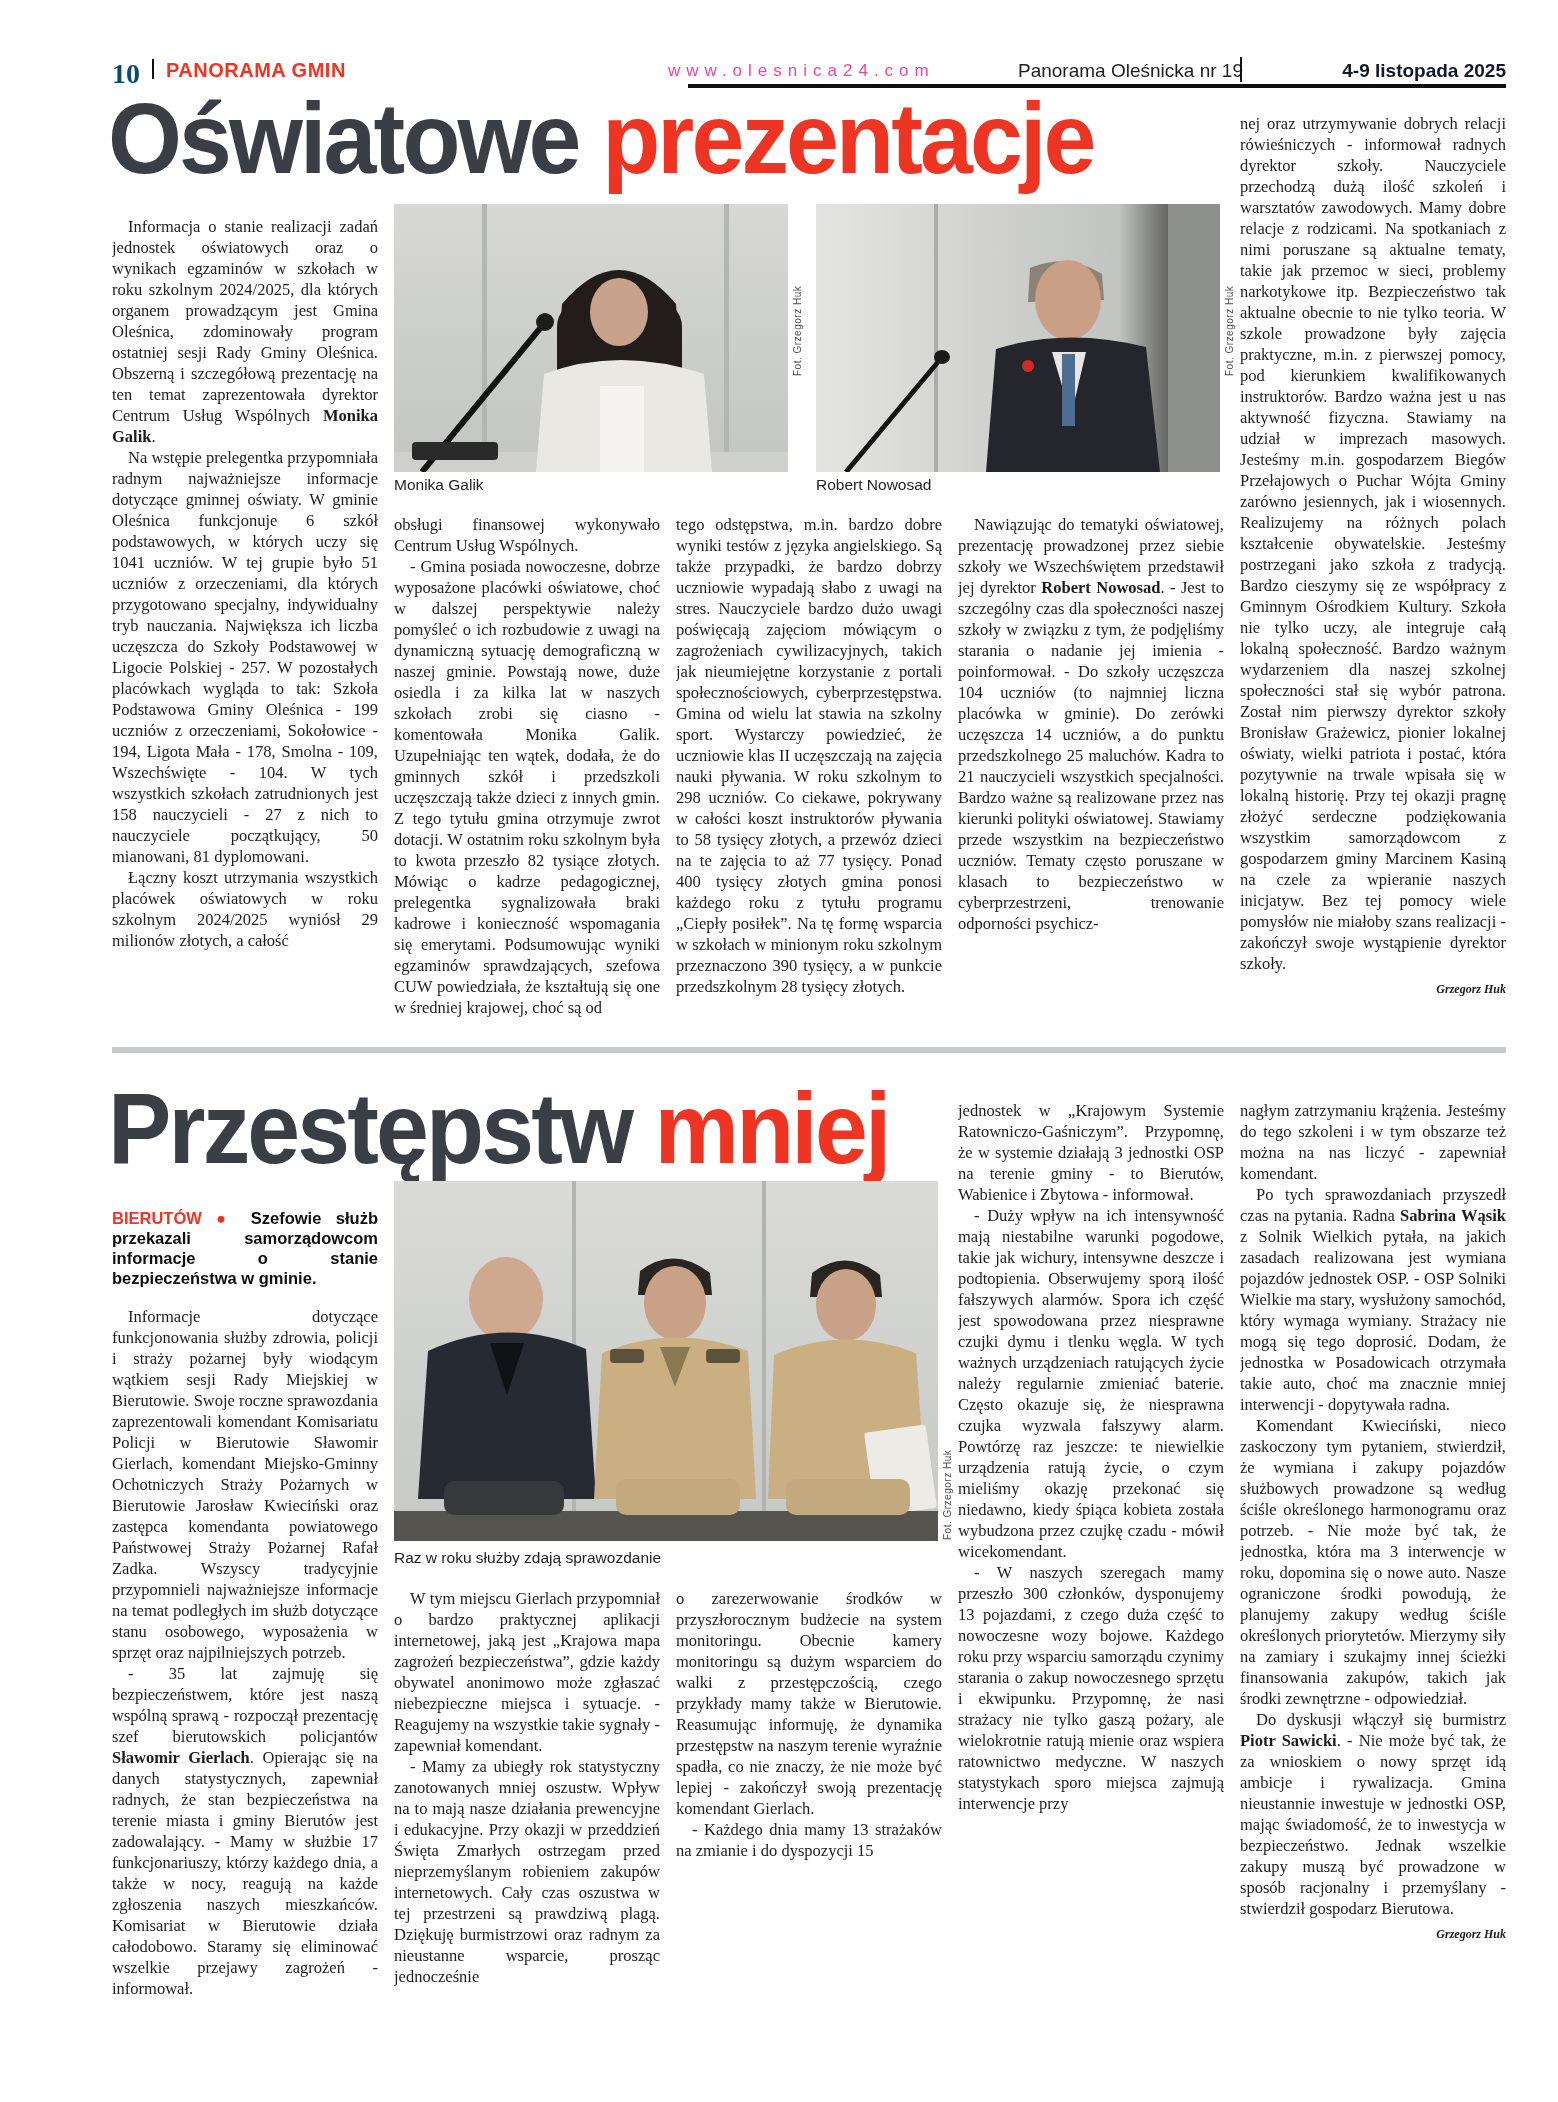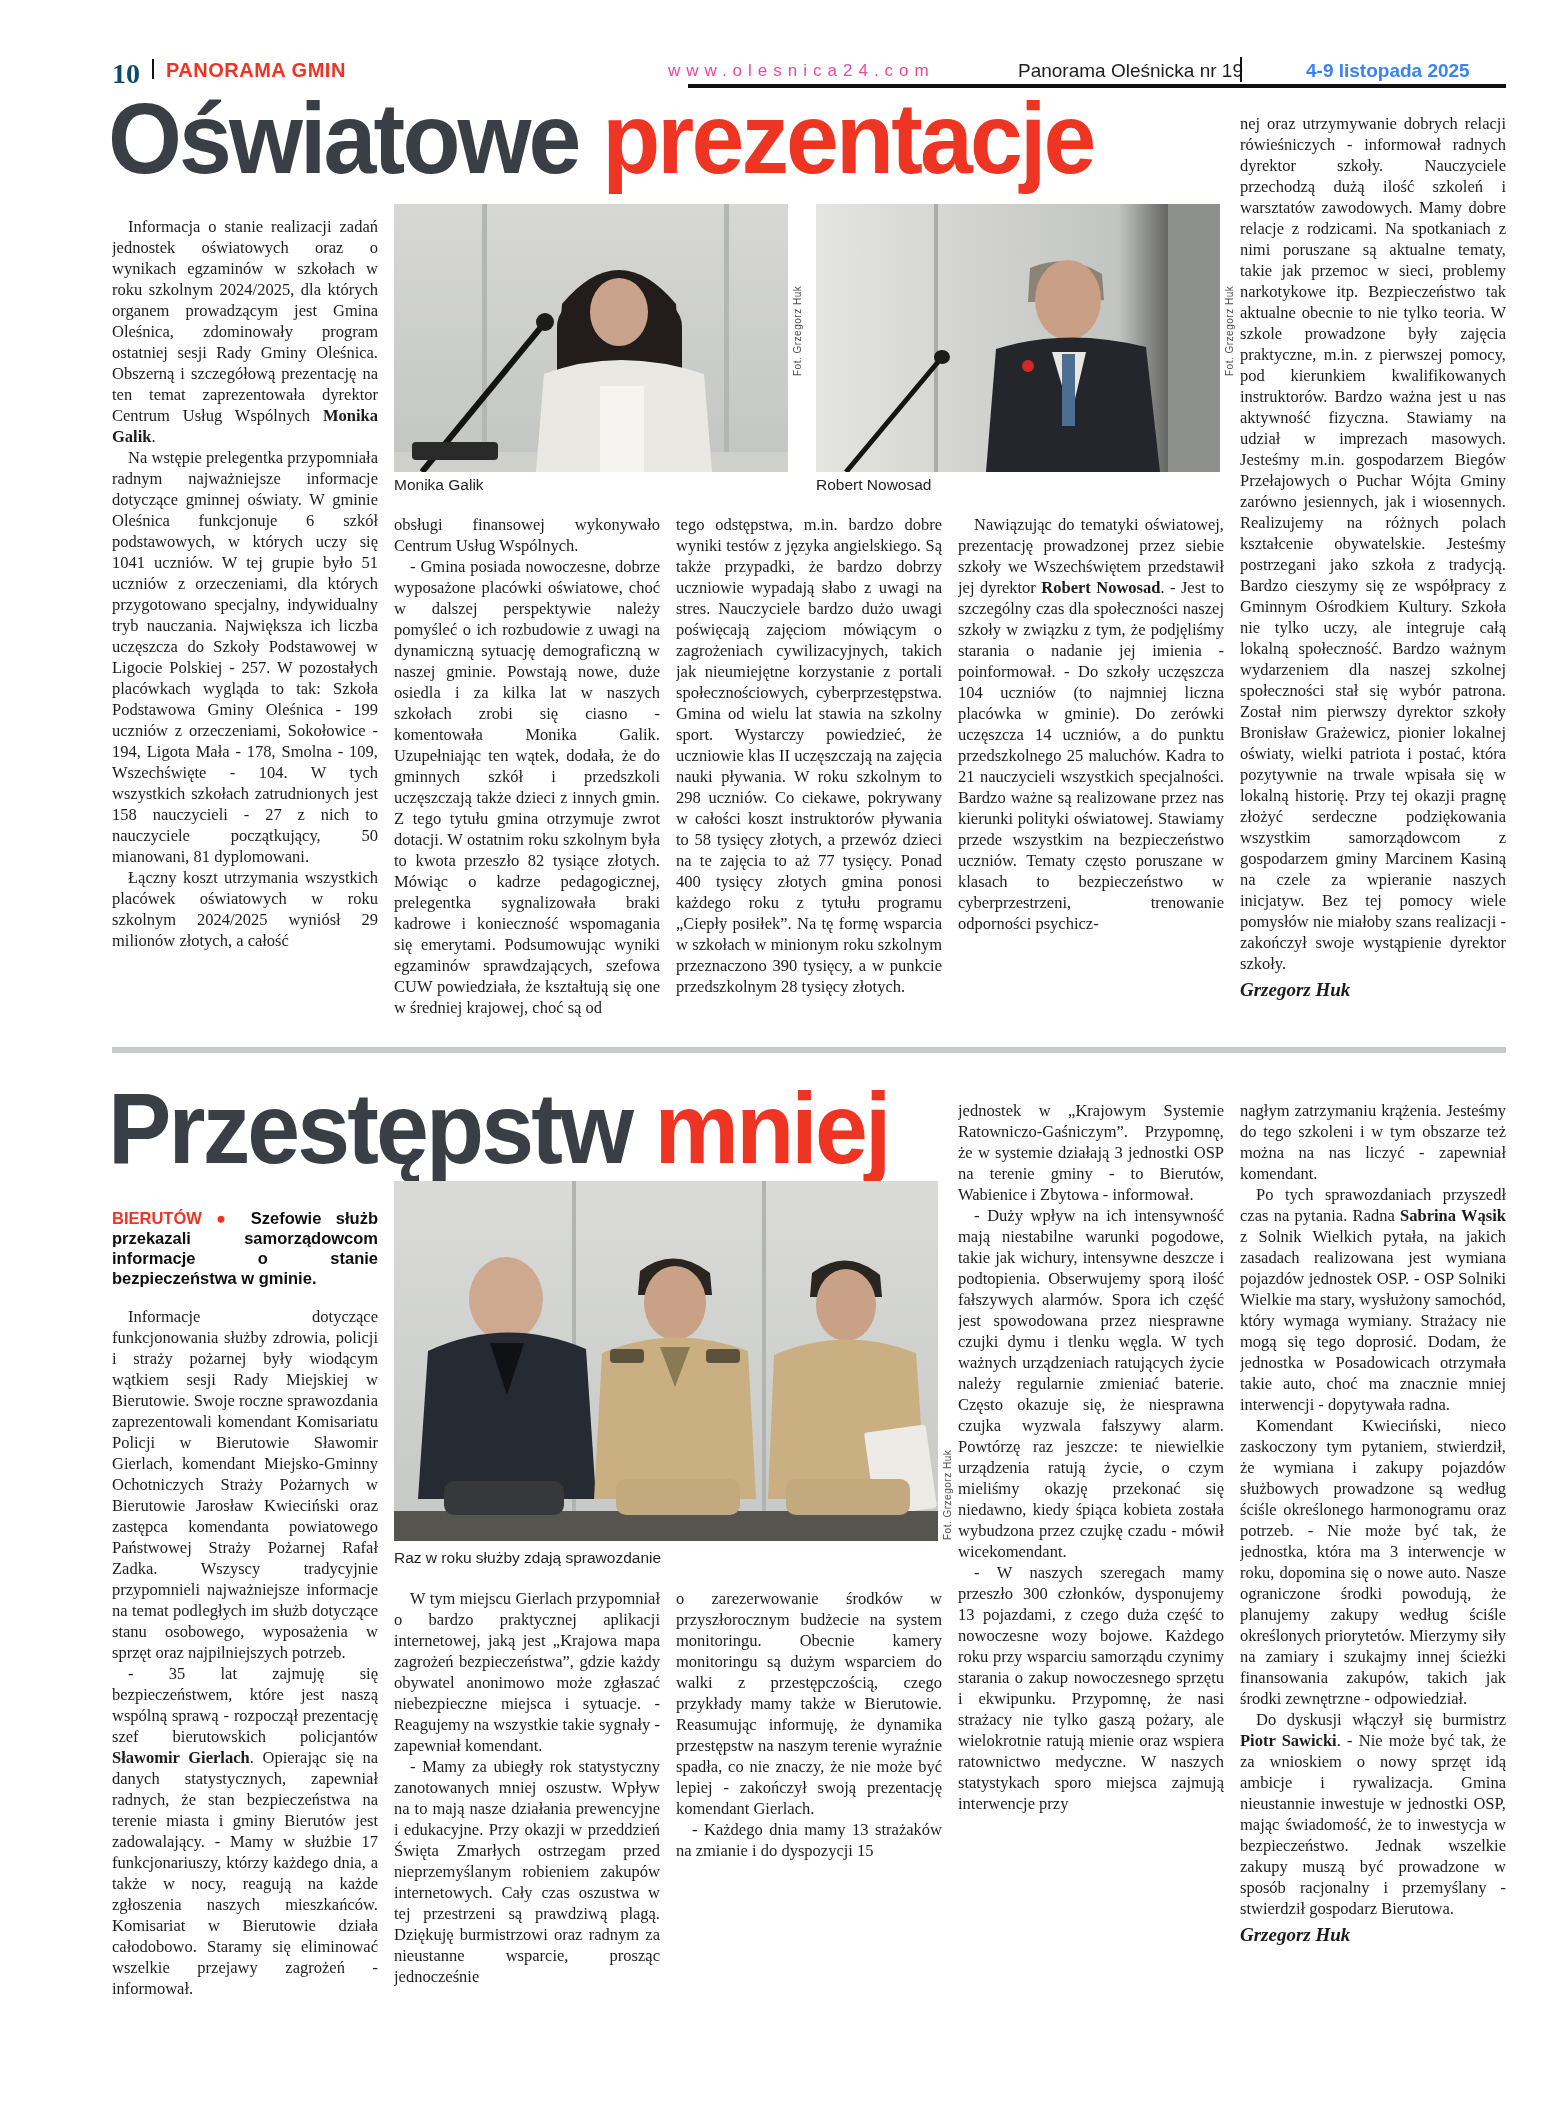--- a/index.html
+++ b/index.html
@@ -14,42 +14,42 @@
     position:relative;width:1558px;height:2102px;margin:0 auto;
     background:#ffffff;overflow:hidden;
     font-family:"Liberation Serif",serif;color:var(--ink);
   }
   .abs{position:absolute}
   
   .hdr-num{font-family:Liberation Serif, serif;font-weight:700;font-size:28px;color:#0c4a6e}
   .hdr-section{font-family:"Liberation Sans",sans-serif;font-weight:700;font-size:20px;color:var(--red);letter-spacing:.5px}
   .hdr-site{font-family:"Liberation Sans",sans-serif;font-size:17px;color:#ec4899;letter-spacing:6px}
   .hdr-issue{font-family:"Liberation Sans",sans-serif;font-size:19px;font-weight:300;color:#1e1e1e}
-  .hdr-date{font-family:"Liberation Sans",sans-serif;font-size:19px;font-weight:700;color:#3b82f6;}
+  .hdr-date{font-family:"Liberation Sans",sans-serif;font-size:19px;font-weight:700;color:#0f172a;text-align:right}
   .vbar{width:2px;background:#111}
   .hdr-rule{height:4px;background:#101010}
   
   .headline{
     font-family:"Liberation Sans",sans-serif;font-weight:800;font-size:100px;line-height:1;
     letter-spacing:-3px;color:var(--head);white-space:nowrap;
     transform:scaleX(.95);transform-origin:left top;
   }
   .headline .accent{color:var(--red)}
   
   .lead{
     font-family:"Liberation Sans",sans-serif;font-weight:700;font-size:16.5px;line-height:20px;
     color:#0e0e0e;text-align:justify;margin-bottom:18px;
   }
   .lead .red{color:var(--red)}
   .body-col{width:266px;font-size:16.5px;line-height:21px;text-align:justify}
   .para{text-indent:16px}
   .para.cont{text-indent:0}
   .b,b{font-weight:700}
   .red{color:var(--red)}
-  .byline{font-weight:700;font-style:italic;margin-top:5px;font-size:19px}
+  .byline{font-weight:700;font-style:italic;text-align:right;margin-top:5px;font-size:12px}
   .clip{overflow:hidden}
   
   .photo{background:#cfd0cd;overflow:hidden}
   .photo svg{display:block;width:100%;height:100%}
   .caption{font-family:"Liberation Sans",sans-serif;font-size:15.5px;color:#1f1f1f}
   .credit{
     font-family:"Liberation Sans",sans-serif;font-size:10px;color:#4e4e4e;
     writing-mode:vertical-rl;transform:rotate(180deg);letter-spacing:.5px;
   }
   .divider{height:6px;background:var(--rule)}

